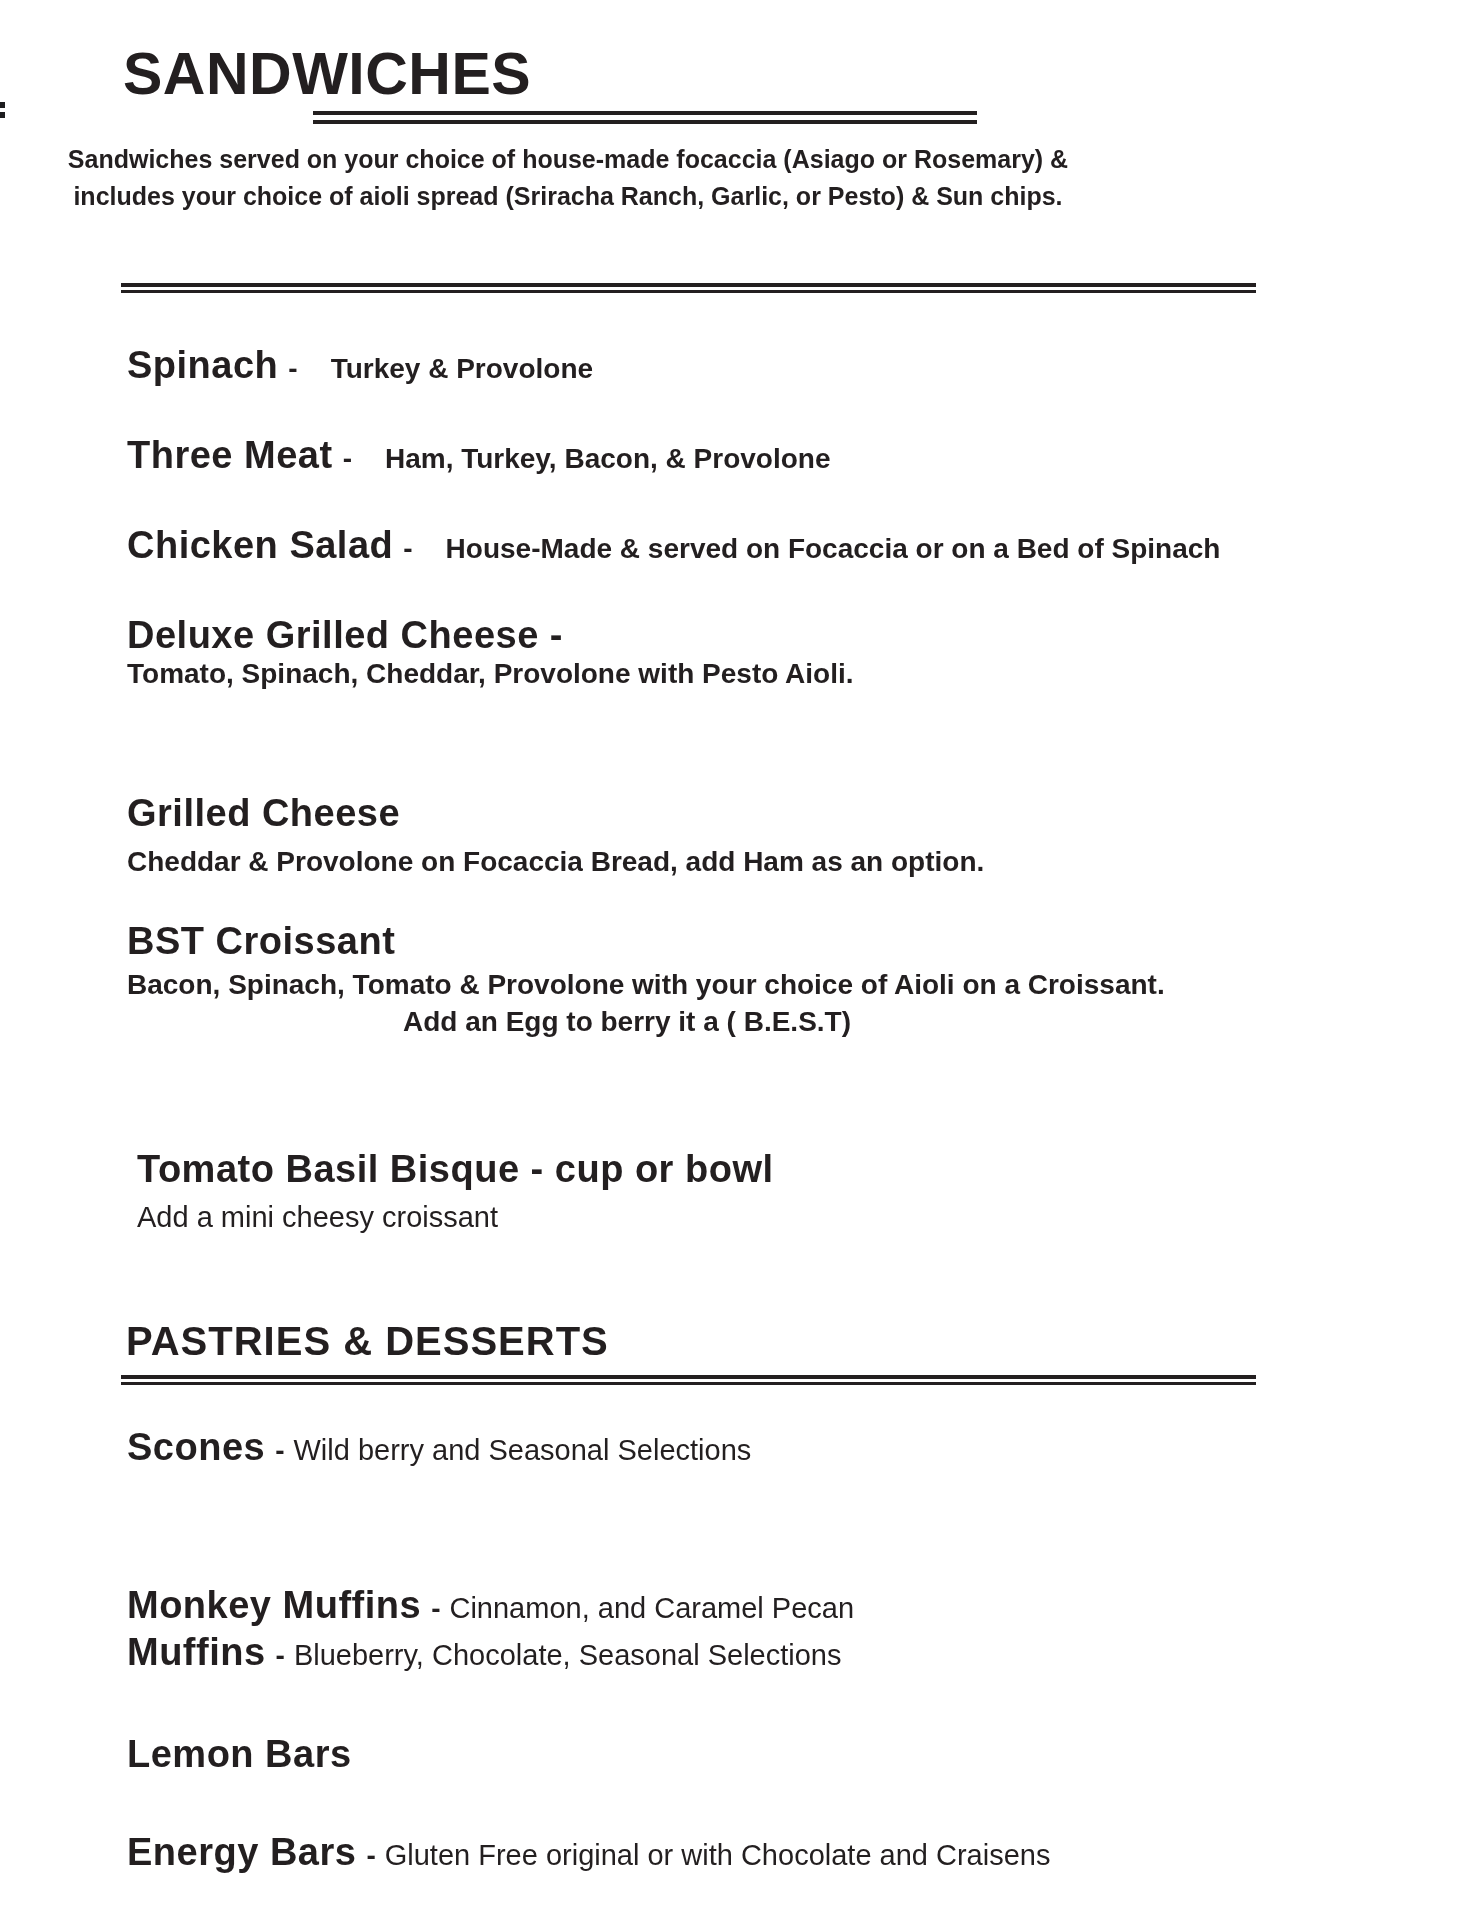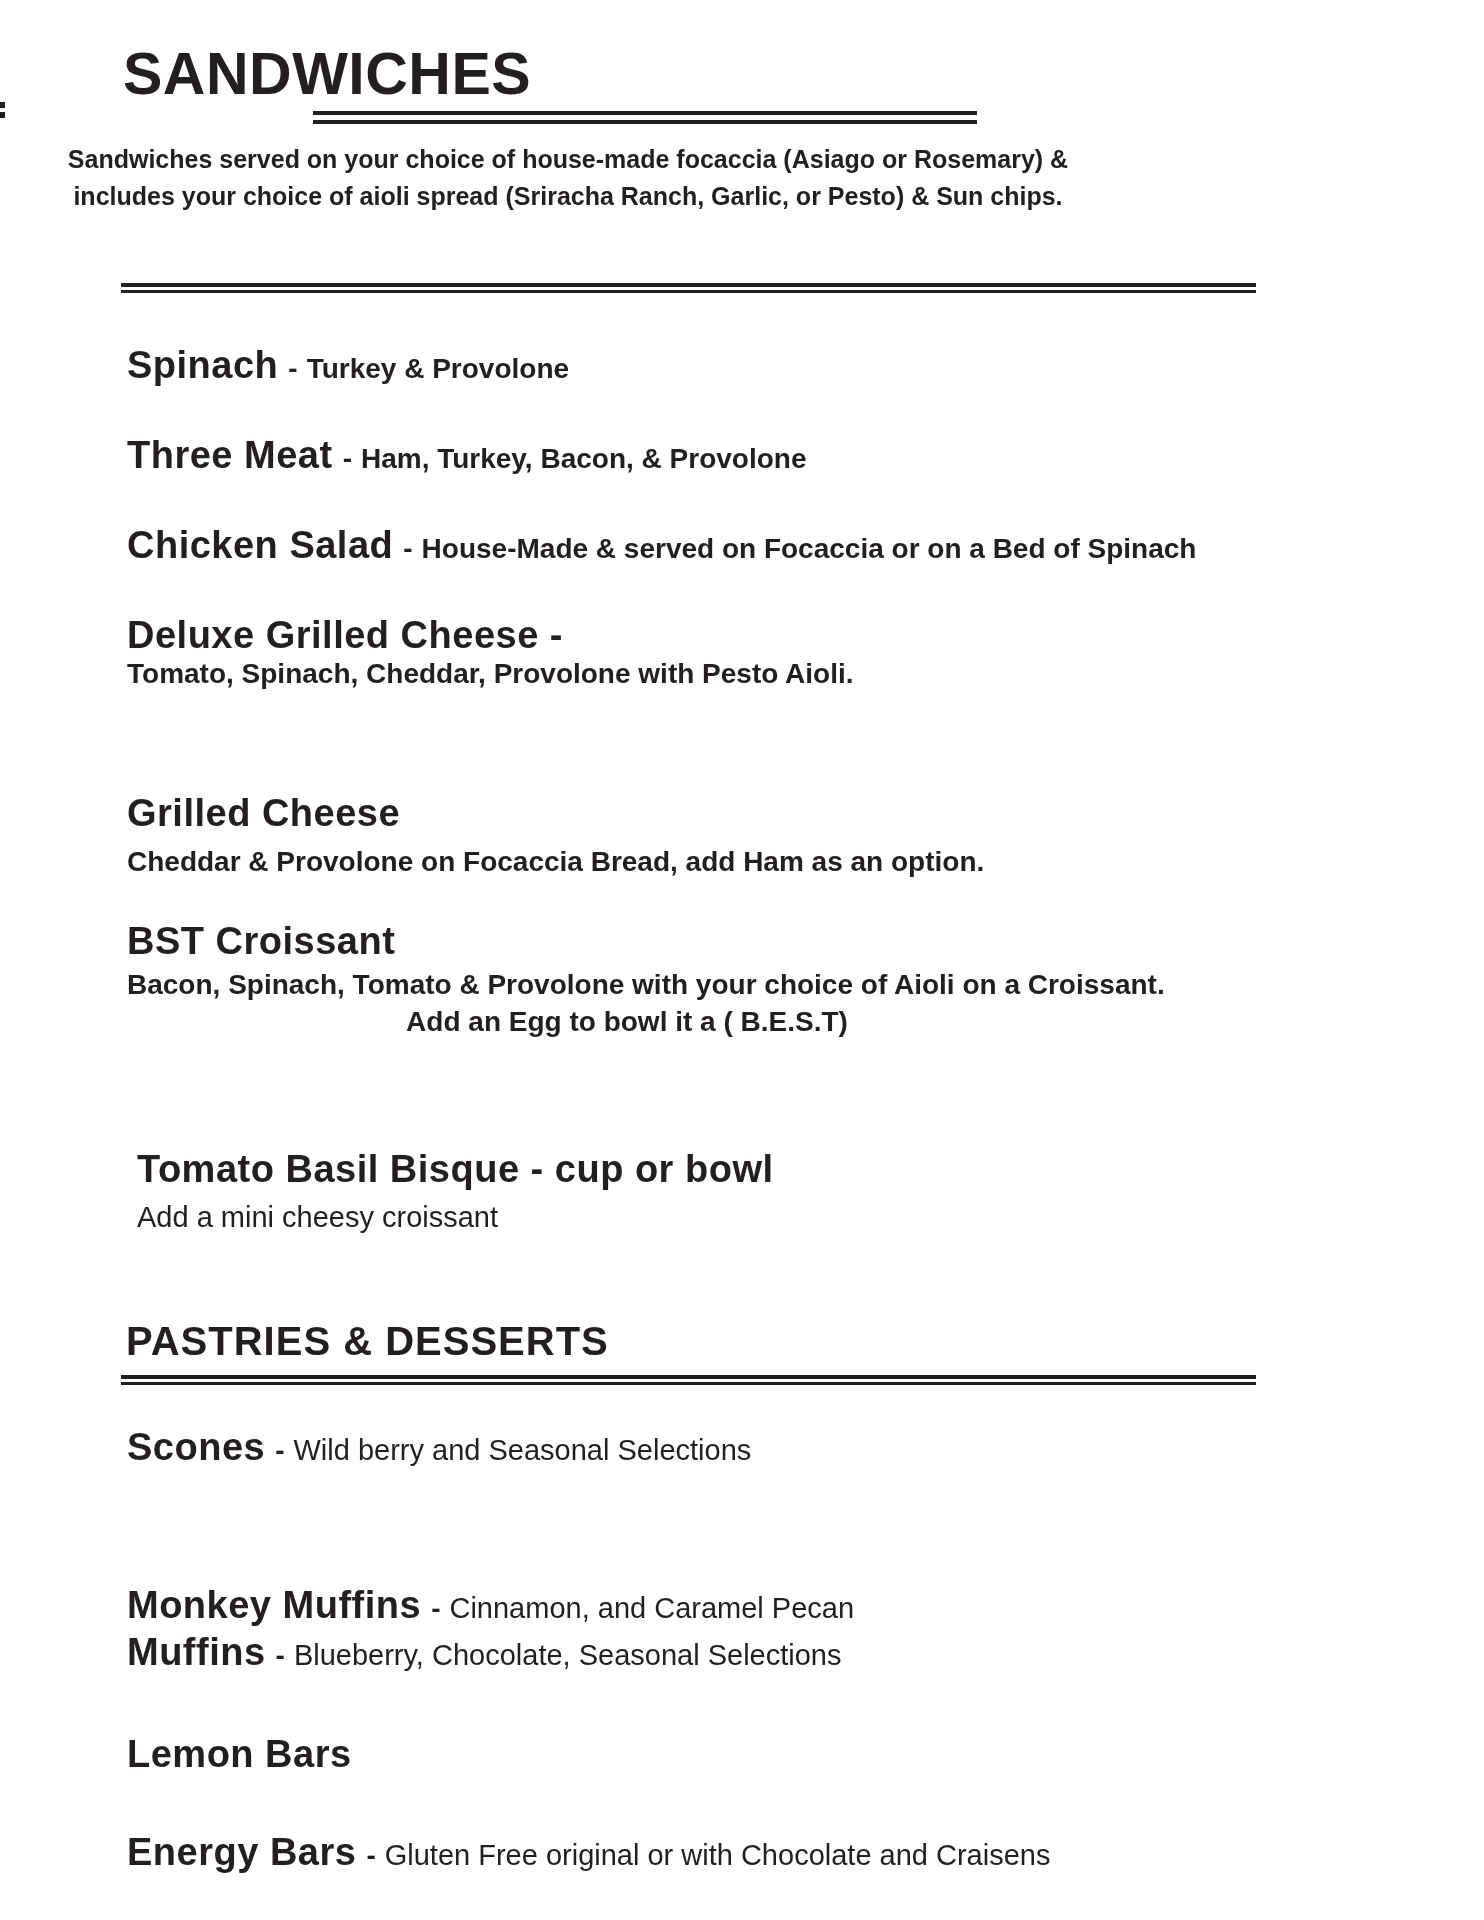--- a/index.html
+++ b/index.html
@@ -82,20 +82,21 @@
     letter-spacing: 0.5px;
   }
   .sep {
     font-size: 28px;
     font-weight: bold;
     margin: 0 9px 0 10px;
   }
   .desc-bold {
     font-size: 28px;
     font-weight: bold;
+    margin-left: 24px;
   }
   .desc-light {
     font-size: 29px;
     font-weight: normal;
     margin-top: 28px;
   }
   .desc-block {
     position: absolute;
     left: 127px;
     font-size: 28px;
@@ -170,21 +171,21 @@
 
 <div class="item" style="top:794px"><span class="item-name">Grilled Cheese</span></div>
 <div class="desc-block" style="top:843px">
   <div>Cheddar &amp; Provolone on Focaccia Bread, add Ham as an option.</div>
 </div>
 
 <div class="item" style="top:922px"><span class="item-name">BST Croissant</span></div>
 <div class="desc-block" style="top:966px">
   <div>Bacon, Spinach, Tomato &amp; Provolone with your choice of Aioli on a Croissant.</div>
 </div>
-<div class="note-centered" style="top:1008px">Add an Egg to bowl it a ( B.E.S.T)</div>
+<div class="note-centered" style="top:1008px">Add an Egg to berry it a ( B.E.S.T)</div>
 
 <div class="soup-name">Tomato Basil Bisque - cup or bowl</div>
 <div class="soup-note">Add a mini cheesy croissant</div>
 
 <div class="section-heading">PASTRIES &amp; DESSERTS</div>
 <div class="rule rule-pastry"></div>
 
 <div class="item" style="top:1428px"><span class="item-name">Scones</span><span class="sep">-</span><span class="desc-light">Wild berry and Seasonal Selections</span></div>
 
 <div class="item" style="top:1586px"><span class="item-name">Monkey Muffins</span><span class="sep">-</span><span class="desc-light">Cinnamon, and Caramel Pecan</span></div>

